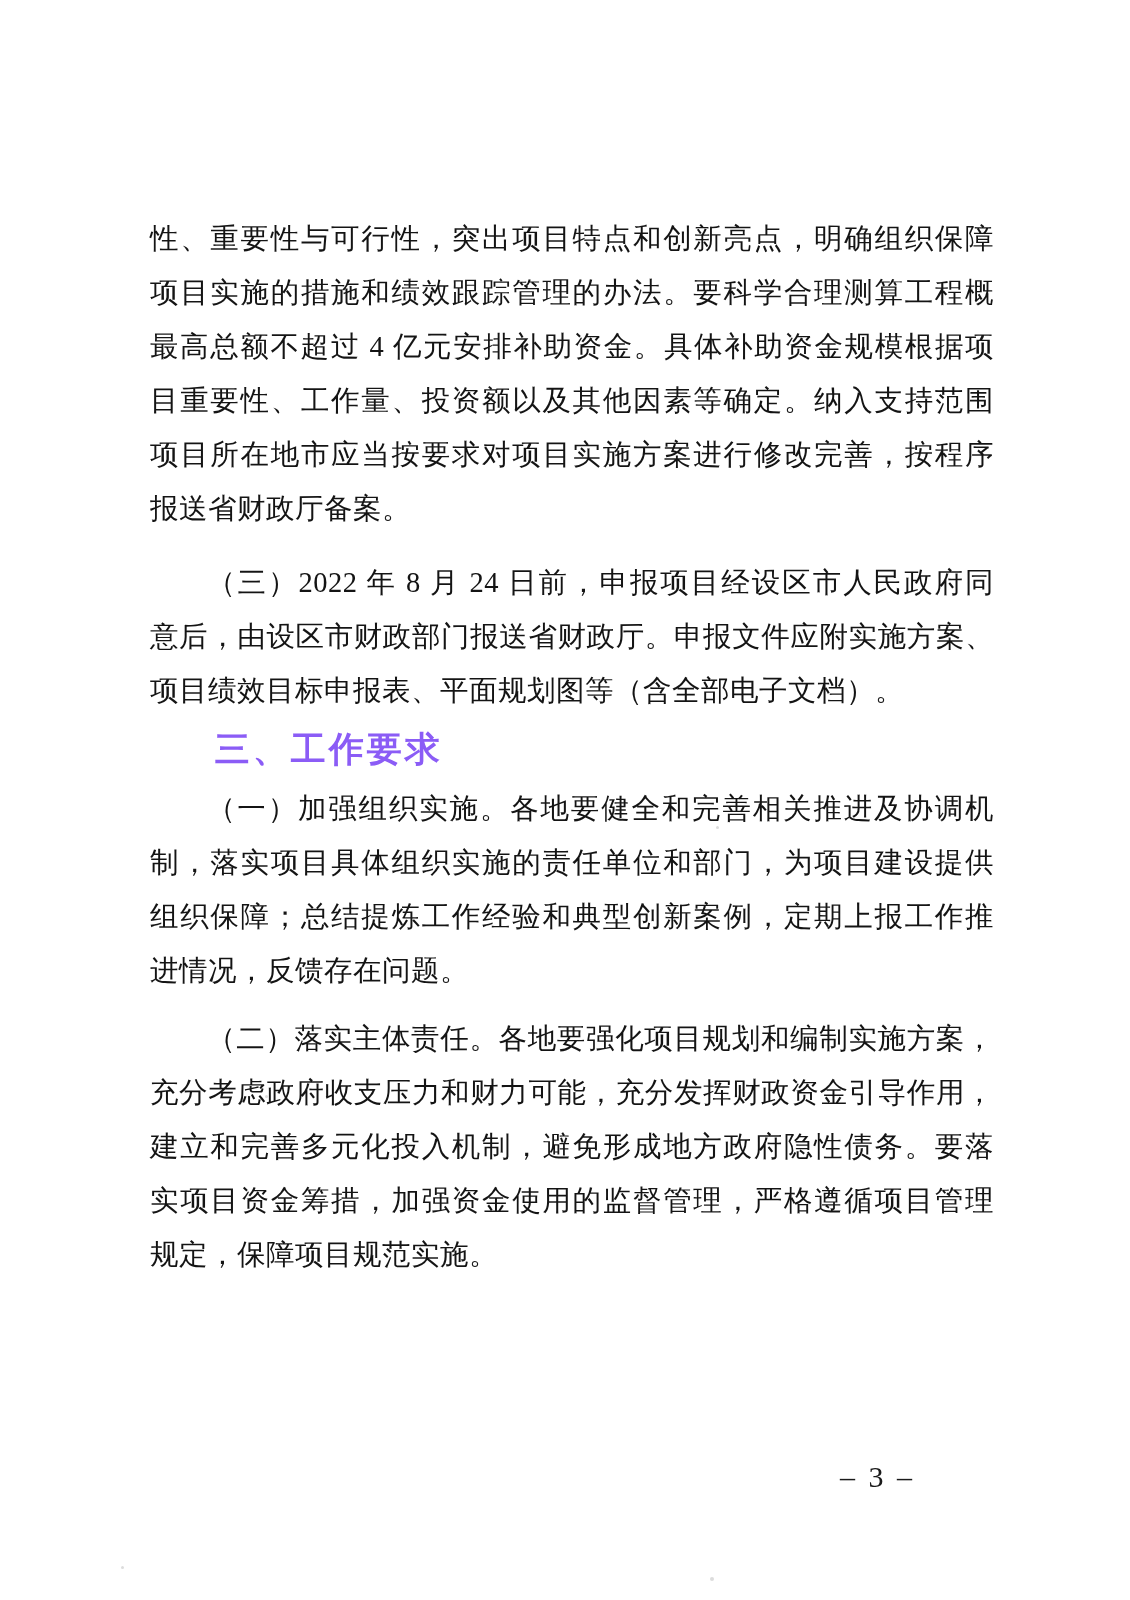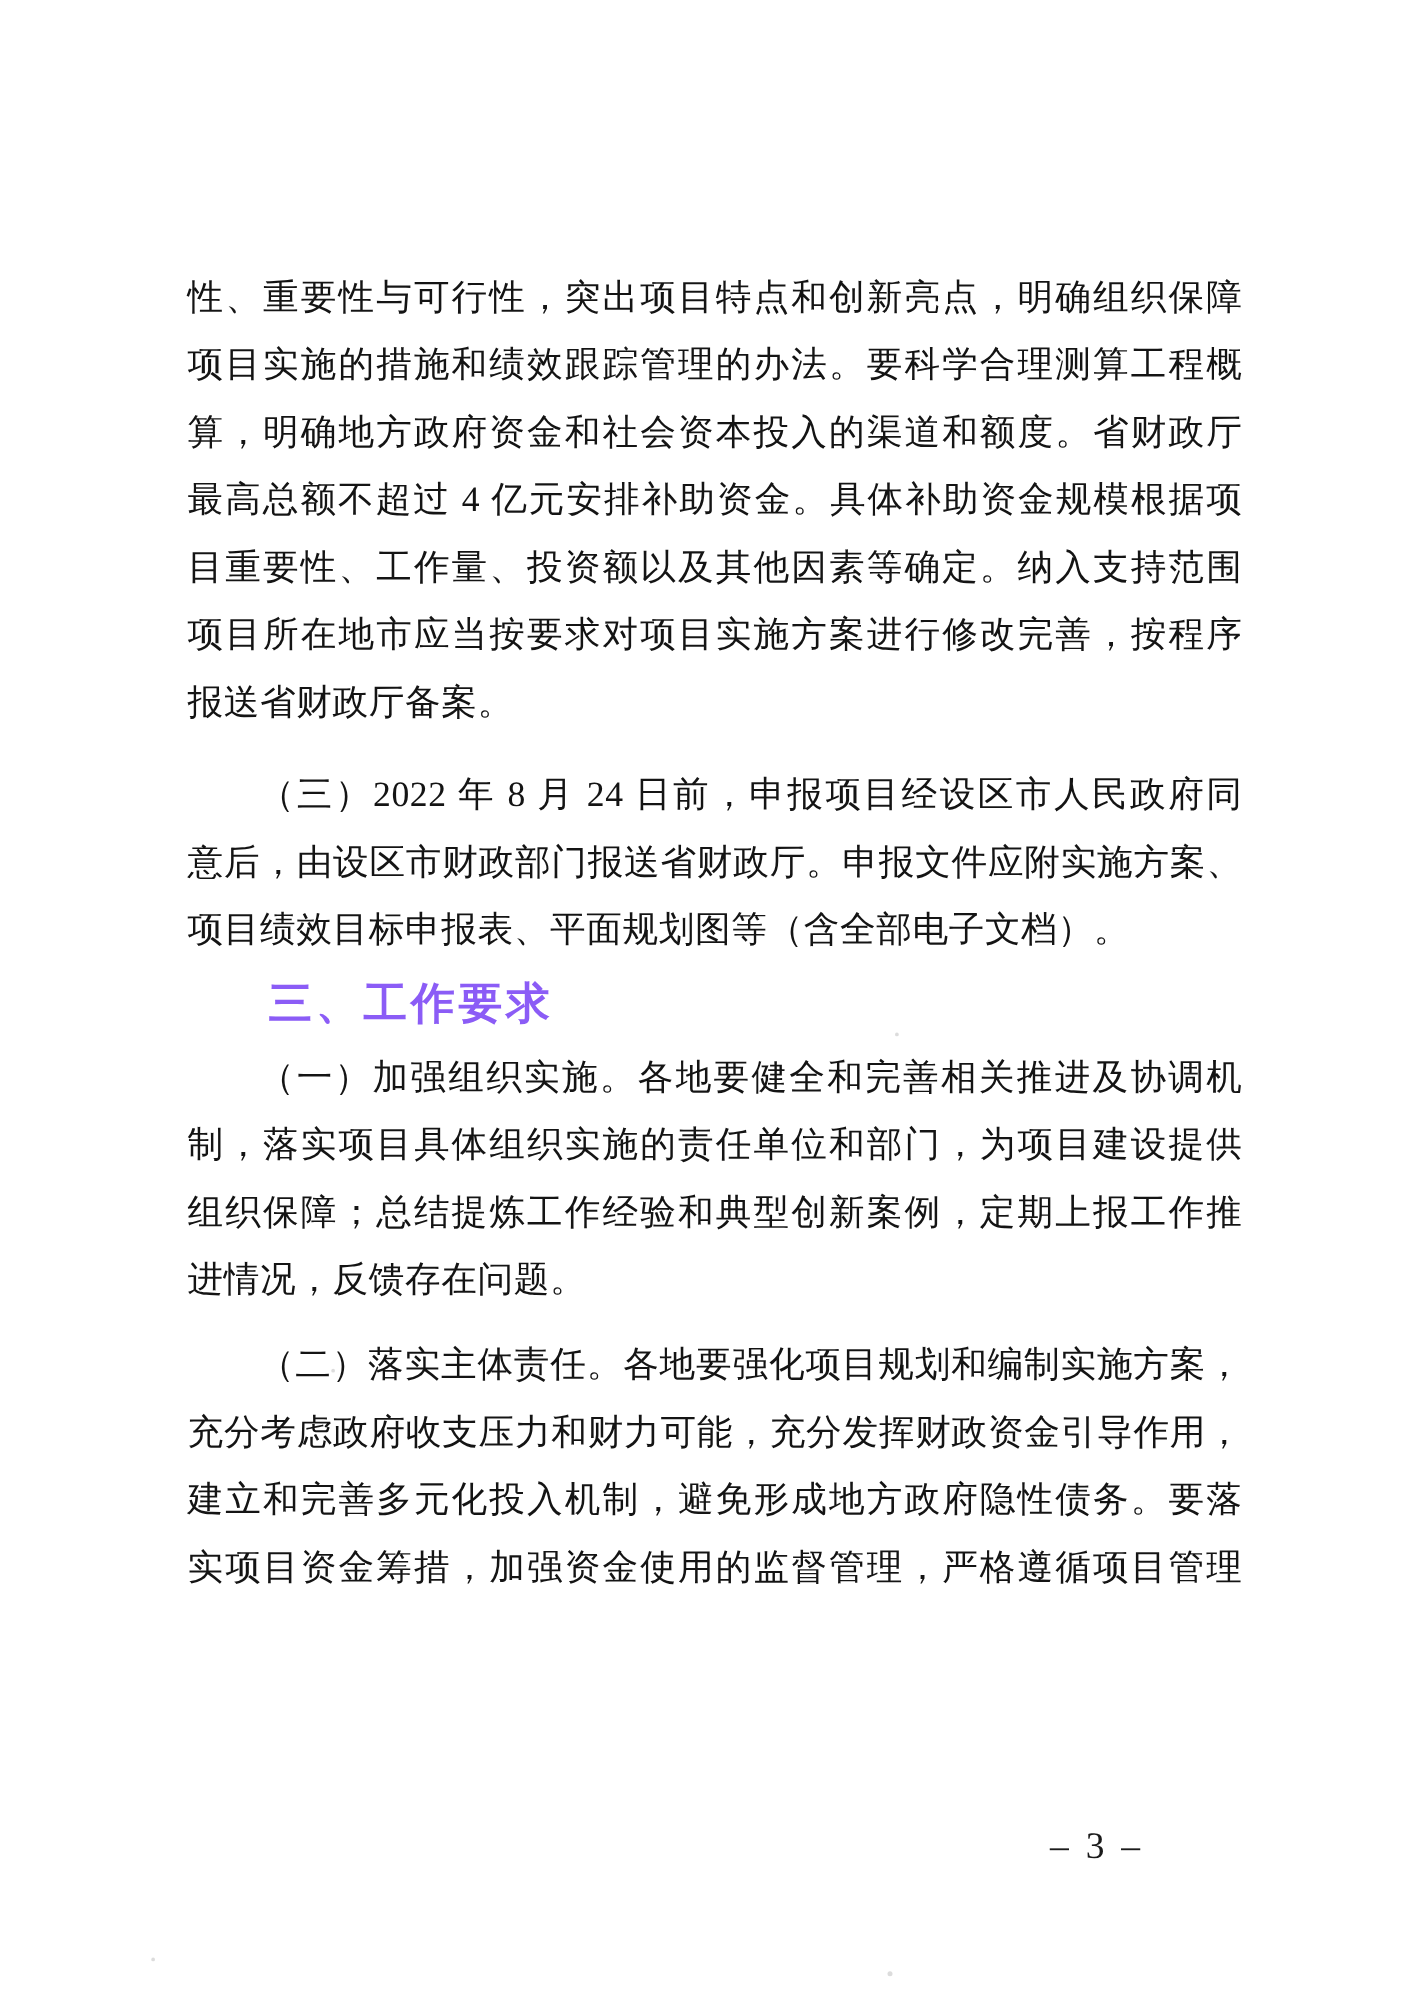--- a/index.html
+++ b/index.html
@@ -71,21 +71,20 @@
 </head>
 <body>
 
 <div class="page">
 
   <div class="text-block">
 
     <div class="para">
       <div class="line">性、重要性与可行性，突出项目特点和创新亮点，明确组织保障</div>
       <div class="line">项目实施的措施和绩效跟踪管理的办法。要科学合理测算工程概</div>
-      <div class="line">算，明确地方政府资金和社会资本投入的渠道和额度。省财政厅</div>
       <div class="line">最高总额不超过 4 亿元安排补助资金。具体补助资金规模根据项</div>
       <div class="line">目重要性、工作量、投资额以及其他因素等确定。纳入支持范围</div>
       <div class="line">项目所在地市应当按要求对项目实施方案进行修改完善，按程序</div>
       <div class="line para-end">报送省财政厅备案。</div>
     </div>
 
     <div class="para gap-lg">
       <div class="line para-start">（三）2022 年 8 月 24 日前，申报项目经设区市人民政府同</div>
       <div class="line">意后，由设区市财政部门报送省财政厅。申报文件应附实施方案、</div>
       <div class="line para-end">项目绩效目标申报表、平面规划图等（含全部电子文档）。</div>
@@ -98,20 +97,21 @@
       <div class="line">制，落实项目具体组织实施的责任单位和部门，为项目建设提供</div>
       <div class="line">组织保障；总结提炼工作经验和典型创新案例，定期上报工作推</div>
       <div class="line para-end">进情况，反馈存在问题。</div>
     </div>
 
     <div class="para gap-md">
       <div class="line para-start">（二）落实主体责任。各地要强化项目规划和编制实施方案，</div>
       <div class="line">充分考虑政府收支压力和财力可能，充分发挥财政资金引导作用，</div>
       <div class="line">建立和完善多元化投入机制，避免形成地方政府隐性债务。要落</div>
       <div class="line">实项目资金筹措，加强资金使用的监督管理，严格遵循项目管理</div>
+      <div class="line para-end">规定，保障项目规范实施。</div>
     </div>
 
 
   </div>
 
   <div class="page-number">– 3 –</div>
 
   <div class="speck s1"></div>
   <div class="speck s2"></div>
   <div class="speck s3"></div>

